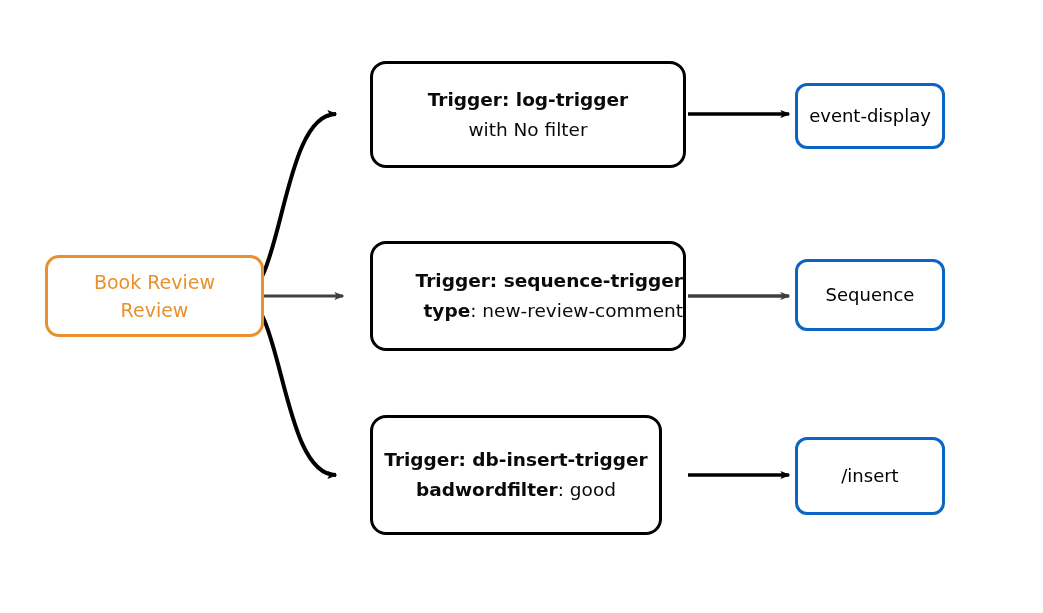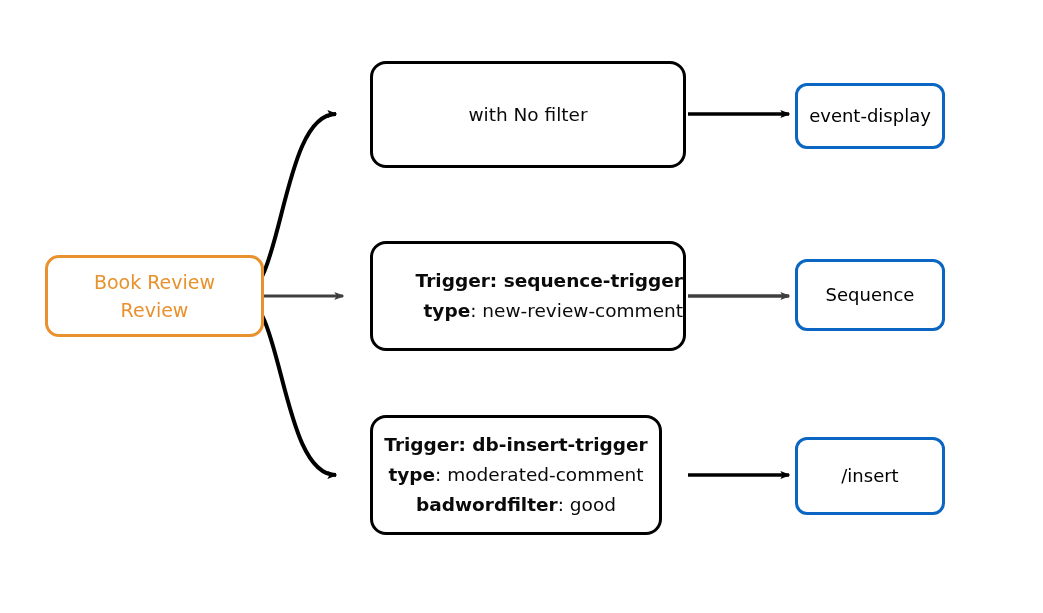--- a/index.html
+++ b/index.html
@@ -95,37 +95,35 @@
 
     <path d="M 688,475 L 789,475" fill="none" stroke="#000000" stroke-width="3.5" marker-end="url(#arrow-black)"></path>
   </svg>
 
   <div class="node node-broker" style="left:45px; top:255px; width:219px; height:82px;">
     <span class="ln">Book Review</span>
     <span class="ln">Review</span>
   </div>
 
   <div class="node node-trigger" style="left:370px; top:61px; width:316px; height:107px;">
+    <span class="ln b">Trigger: log-trigger</span>
     <span class="ln">
       <span class="b"></span><span class="n">with No filter</span>
     </span>
   </div>
 
   <div class="node node-trigger" style="left:370px; top:241px; width:316px; height:110px;align-items:flex-end;">
     <span class="ln b">Trigger: sequence-trigger</span>
     <span class="ln">
       <span class="b">type</span><span class="n">: new-review-comment</span>
     </span>
   </div>
 
   <div class="node node-trigger" style="left:370px; top:415px; width:292px; height:120px;">
     <span class="ln b">Trigger: db-insert-trigger</span>
-    <span class="ln">
-      <span class="b">type</span><span class="n">: moderated-comment</span>
-    </span>
     <span class="ln">
       <span class="b">badwordfilter</span><span class="n">: good</span>
     </span>
   </div>
 
   <div class="node node-service" style="left:795px; top:83px; width:150px; height:66px;">
     <span class="ln">event-display</span>
   </div>
 
   <div class="node node-service" style="left:795px; top:259px; width:150px; height:72px;">

